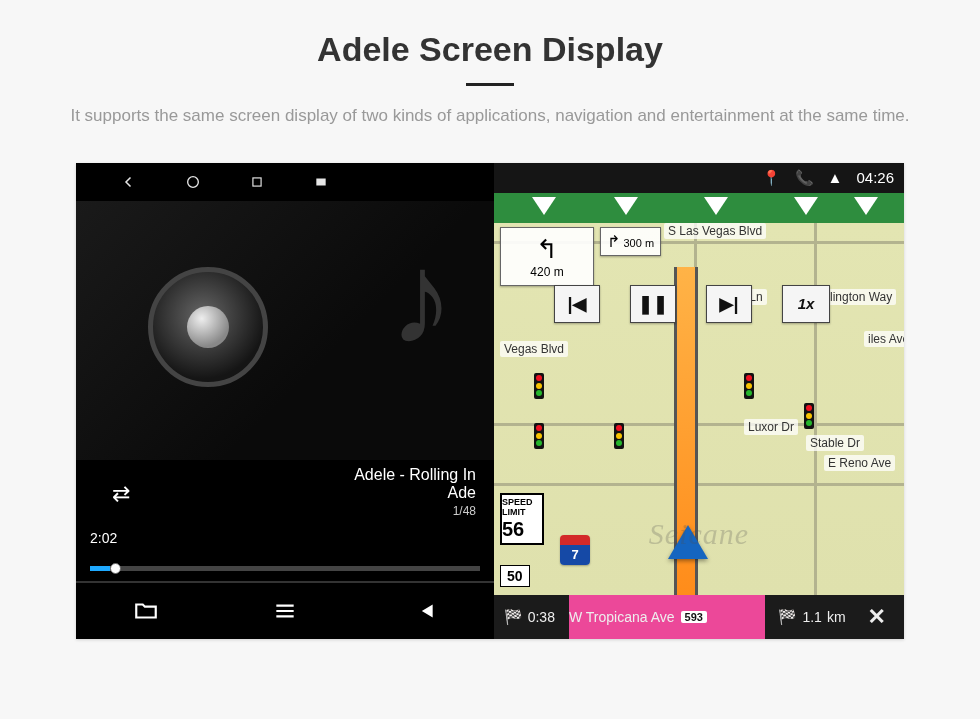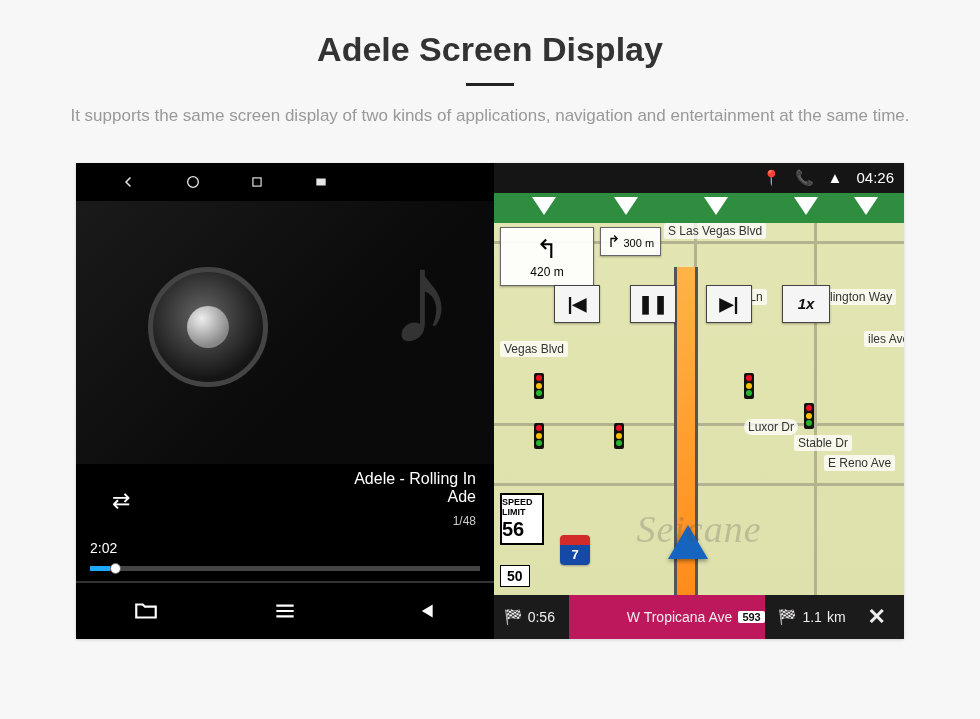--- a/index.html
+++ b/index.html
@@ -94,31 +94,31 @@
     background: radial-gradient(circle at 35% 30%, #eee, #888 70%);
   }
 
   .track-meta {
     padding: 0 18px 4px 18px;
     text-align: right;
     font-size: 16px;
     color: #fff;
   }
   .track-meta .artist-line { color:#fff; }
-  .track-meta .idx { font-size:12px; color:#ccc; margin-top:8px;}
+  .track-meta .idx { font-size:12px; color:#ccc; margin-top:2px;}
   .shuffle-row {
     display:flex; align-items:center; justify-content:space-between;
     padding: 6px 0 4px 36px;
   }
   .shuffle-row .shuffle-icon { color:#fff; font-size:22px;}
 
   .progress-row {
     padding: 4px 14px 10px 14px;
   }
-  .progress-row .times { display:flex; justify-content:space-between; font-size:14px; color:#fff; margin-bottom:10px;}
+  .progress-row .times { display:flex; justify-content:space-between; font-size:14px; color:#fff; margin-bottom:20px;}
   .progress-bar { height:5px; background:#444; position:relative;}
   .progress-fill { position:absolute;left:0;top:0;bottom:0;width:5%; background:#1ea9ff;}
   .progress-handle{ position:absolute;left:5%;top:-3px;width:11px;height:11px;border-radius:50%;background:#fff;border:1px solid #666;}
 
   .music-bottom-bar {
     height: 58px;
     border-top: 2px solid #333;
     display: flex;
     align-items: center;
     justify-content: space-around;
@@ -235,35 +235,35 @@
   .tl-r{background:#e12;} .tl-y{background:#f7c200;} .tl-g{background:#25b52b;}
 
   .nav-bottom{
     height:44px; background:#1b1b1b; color:#eee;
     display:flex; align-items:center; gap:14px; padding:0 10px;
     font-size:14px;
   }
   .nav-bottom .pair{ display:flex; align-items:center; gap:5px;}
   .nav-bottom .pair .ic{ font-size:15px; color:#f0a030;}
   .nav-bottom .tropicana{
-    flex:1; text-align:center; background:#be185d; height:100%;
-    display:flex;align-items:center;justify-content:flex-end; gap:6px;
+    flex:1; text-align:center; background:#ec4899; height:100%;
+    display:flex;align-items:center;justify-content:flex-start; gap:6px;
     font-size:14px;
   }
   .nav-bottom .tropicana .pill{
     background:#fff;color:#111;font-size:11px;padding:0 4px;border-radius:2px;font-weight:700;
   }
   .nav-bottom .close{
     font-size:22px;font-weight:700;color:#eee; padding:0 8px;
   }
 
   .watermark{
     position:absolute; bottom:44px; left:50%; transform:translateX(-50%);
     font-style:italic; font-family:"Brush Script MT","Segoe Script",cursive;
-    font-size:38px; color:rgba(80,80,80,.25); letter-spacing:1px;
+    font-size:30px; color:rgba(80,80,80,.25); letter-spacing:1px;
     pointer-events:none;
     text-align:right;
   }
 </style>
 </head>
 <body>
 
 <h1 class="page-title">Adele Screen Display</h1>
 <div class="title-divider"></div>
 <p class="page-subtitle">It supports the same screen display of two kinds of applications, navigation and entertainment at the same time.</p>
@@ -362,22 +362,22 @@
       <div class="road-v" style="left:200px; height:100%;"></div>
       <div class="road-v" style="left:320px; height:100%;"></div>
 
       <div class="route-path"></div>
       <div class="vehicle-cursor"></div>
 
       <div class="street-label" style="top:0px; left:170px;">S Las Vegas Blvd</div>
       <div class="street-label" style="top:66px; left:218px;">Koval Ln</div>
       <div class="street-label" style="top:66px; left:290px;">Duke Ellington Way</div>
       <div class="street-label" style="top:118px; left:6px;">Vegas Blvd</div>
-      <div class="street-label" style="top:196px; left:250px;border-radius:8px;">Luxor Dr</div>
-      <div class="street-label" style="top:212px; left:300px;">Stable Dr</div>
+      <div class="street-label" style="top:196px; left:250px;">Luxor Dr</div>
+      <div class="street-label" style="top:212px; left:312px;">Stable Dr</div>
       <div class="street-label" style="top:232px; left:330px;">E Reno Ave</div>
       <div class="street-label" style="top:108px; left:370px;">iles Ave</div>
 
       <div class="turn-card">
         <div class="big">↰</div>
         <span>420</span> <span>m</span>
       </div>
       <div class="next-turn">
         <span style="font-size:16px;">↱</span>
         <span>300</span> <span>m</span>
@@ -422,21 +422,21 @@
           <span class="tl-y"></span>
           <span class="tl-g"></span>
         </div>
 
       <div class="watermark">Seicane</div>
     </div>
 
     <div class="nav-bottom">
       <div class="pair">
         <span class="ic">🏁</span>
-        <span>0:56</span>
+        <span>0:38</span>
       </div>
       <div class="tropicana">
         <span>W Tropicana Ave</span>
         <span class="pill">593</span>
       </div>
       <div class="pair">
         <span class="ic">🏁</span>
         <span>1.1</span>
         <span>km</span>
       </div>

